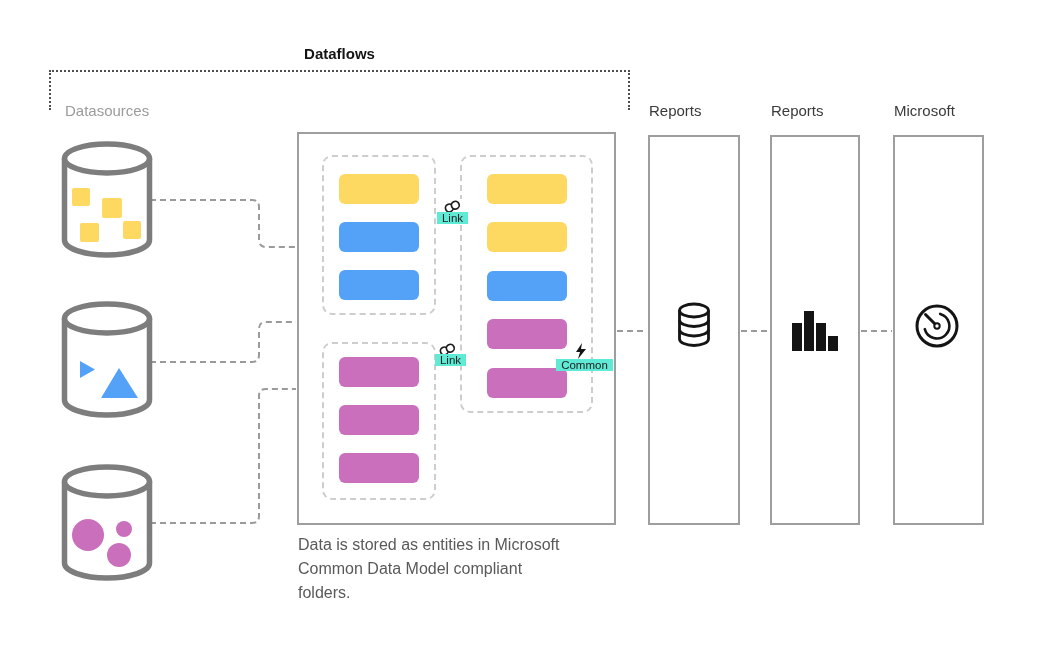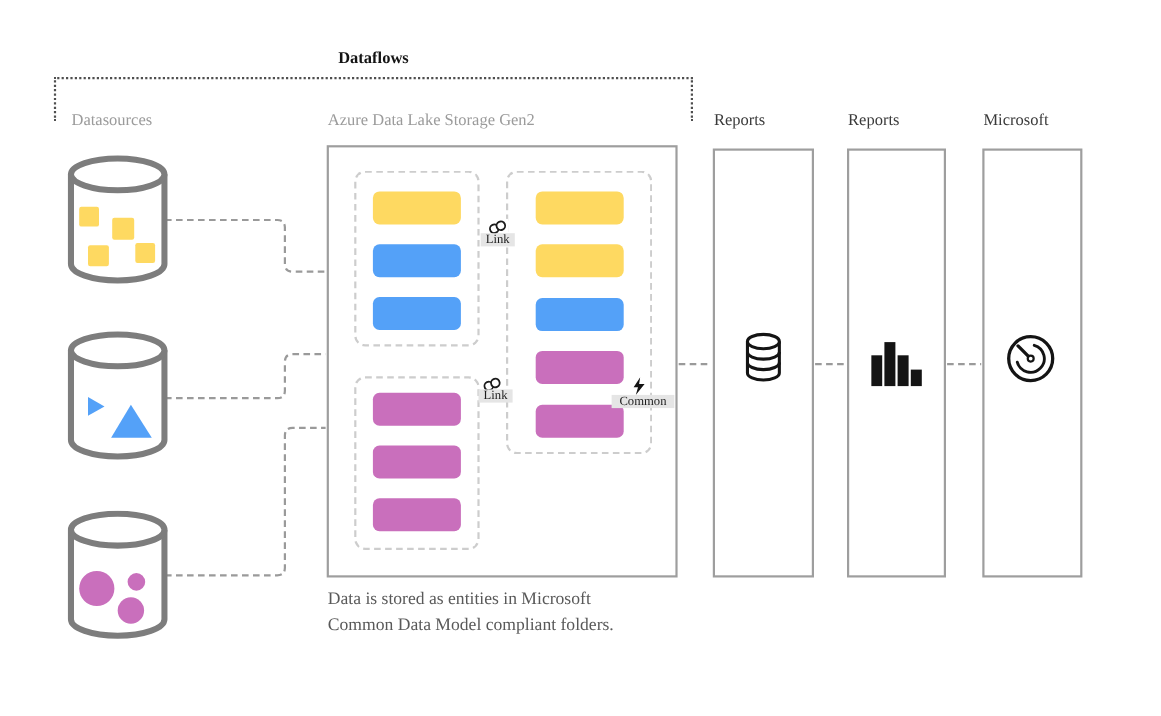--- a/index.html
+++ b/index.html
@@ -1,18 +1,18 @@
 <!DOCTYPE html>
 <html style="--c-yellow: #FED961; --c-blue: #54A1F8; --c-magenta: #C96FBC; --c-cylinder-stroke: #7D7D7D; --c-box-border: #9E9E9E; --c-group-border: #CDCDCD; --c-connector: #9A9A9A; --c-bracket: #4F4F4F; --c-label-gray: #9B9B9B; --c-label-dark: #3A3A3A; --c-caption-gray: #595959; --c-ink: #141414;"><head>
 <meta charset="utf-8">
 <style>
   html,body{margin:0;padding:0;background:#fff;}
   .canvas{
     position:relative;width:1055px;height:651px;background:#fff;overflow:hidden;
-    font-family:Liberation Serif, serif;
+    font-family:Liberation Sans, sans-serif;
   }
   .abs{position:absolute;}
   svg{display:block;}
   .overlay{position:absolute;left:0;top:0;width:1055px;height:651px;pointer-events:none;}
 
   .title{
     left:49px;top:45px;width:581px;text-align:center;
     font-size:15px;font-weight:bold;color:var(--c-ink);
   }
   .bracket{
@@ -41,21 +41,21 @@
   .colbox{
     top:135px;height:390px;box-sizing:border-box;
     border:2px solid var(--c-box-border);background:#fff;
   }
   .caption{
     left:298px;top:533px;width:280px;
     font-size:16px;line-height:1.5;color:var(--c-caption-gray);
   }
   .badge{background:#fff;}
   .badge-label{
-    font-size:11.5px;color:#1c1c1c;text-align:center;background:#e5e5e5;white-space:nowrap;
+    font-size:11.5px;color:#1c1c1c;text-align:center;background:#5eead4;white-space:nowrap;
   }
 </style>
 </head>
 <body>
 
 <div class="canvas">
 
   <svg class="overlay" viewBox="0 0 1055 651">
     <defs>
       <marker id="arrow" markerUnits="userSpaceOnUse" markerWidth="11" markerHeight="10" refX="8" refY="4.5" orient="auto">
@@ -74,21 +74,20 @@
       <path marker-end="url(#arrow)" d="M419 191 H439 Q450 191 450 202 V222 Q450 236 462 237 H464"></path>
       <path marker-end="url(#arrow)" d="M419 372 H439 Q450 372 450 361 V347 Q450 335 462 334 H464"></path>
       <path marker-end="url(#arrow)" d="M557 334 H569 Q581 334 581 346 V371 Q581 383 570 383 H568"></path>
     </g>
   </svg>
 
   <div class="abs title">Dataflows</div>
   <div class="abs bracket"></div>
 
   <div class="abs seclabel gray-label" style="left:65px;top:102px;">Datasources</div>
-  <div class="abs seclabel gray-label" style="left:298px;top:102px;">Azure Data Lake Storage Gen2</div>
   <div class="abs seclabel dark-label" style="left:649px;top:102px;">Reports</div>
   <div class="abs seclabel dark-label" style="left:771px;top:102px;">Reports</div>
   <div class="abs seclabel dark-label" style="left:894px;top:102px;">Microsoft</div>
 
   <svg class="abs" style="left:60px;top:141px;" width="94" height="120" viewBox="0 0 94 120">
     <g fill="#fff" stroke="var(--c-cylinder-stroke)" stroke-width="5.5" stroke-linejoin="round">
       <path d="M4.5 17.5 V99 A42.5 15 0 0 0 89.5 99 V17.5"></path>
       <ellipse cx="47" cy="17.5" rx="42.5" ry="14.5"></ellipse>
     </g>
     <g fill="var(--c-yellow)" stroke="none">

